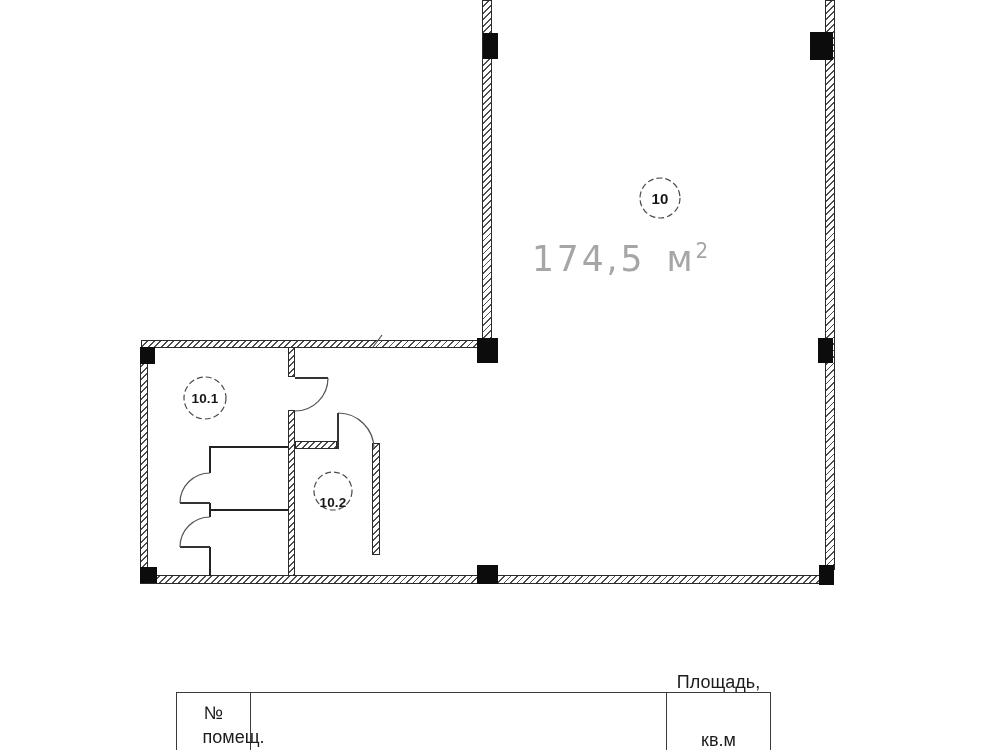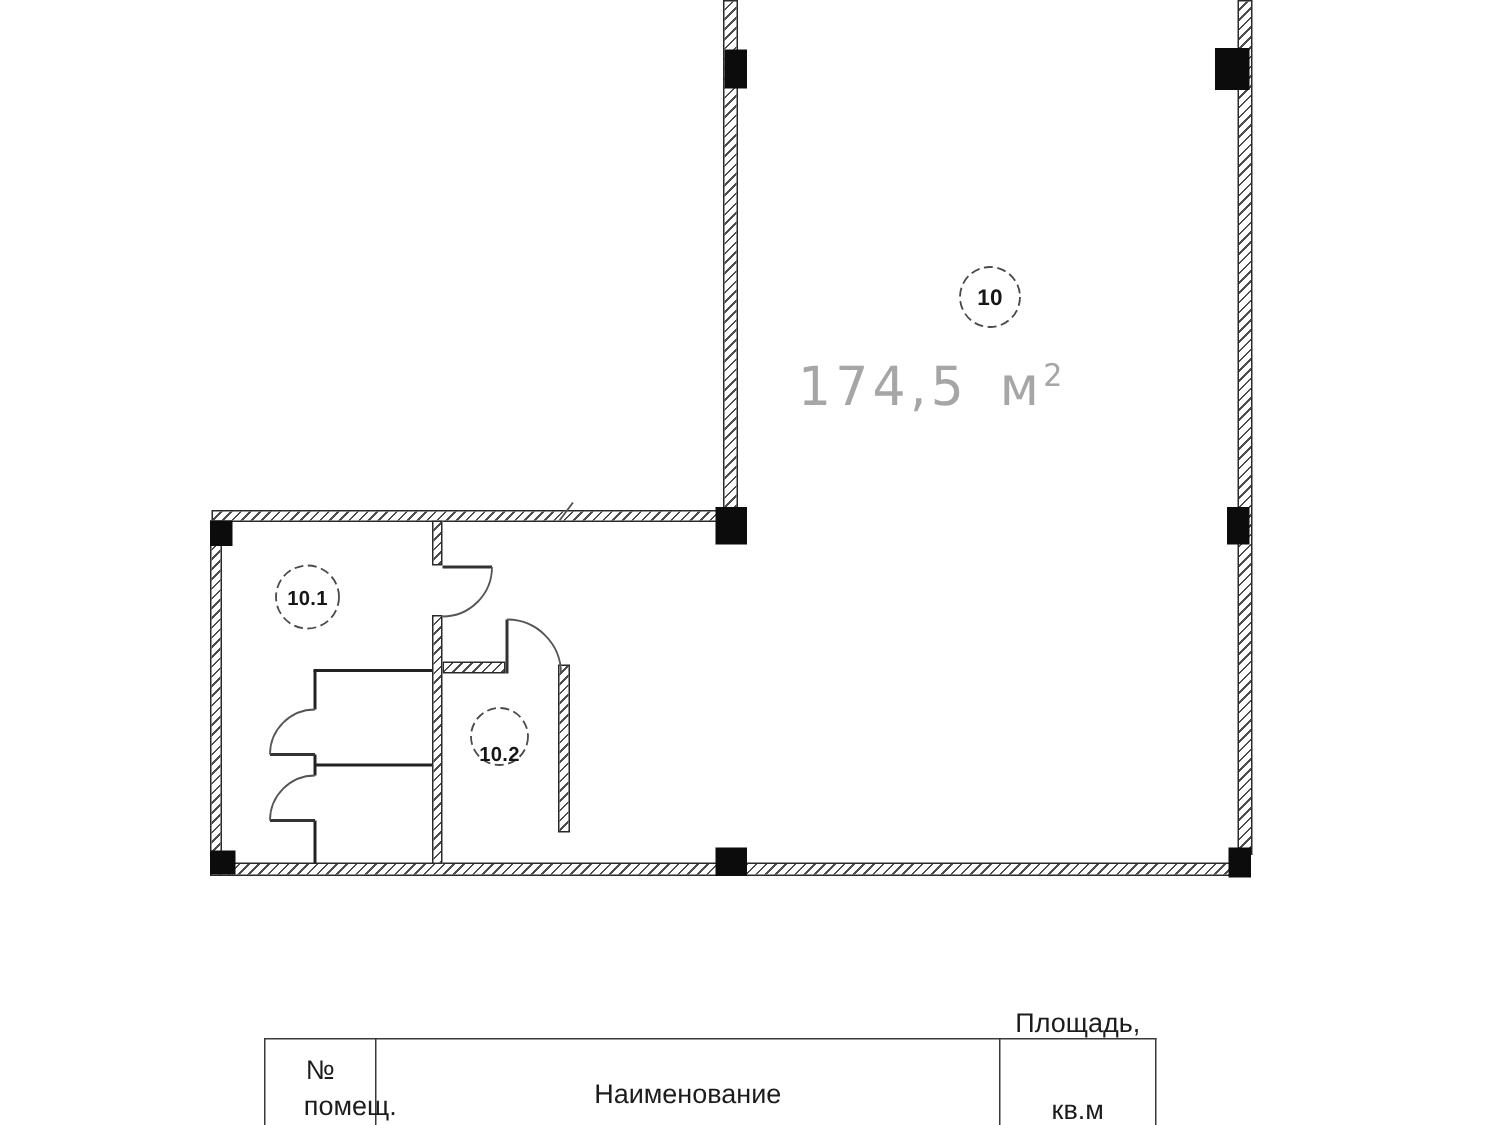--- a/index.html
+++ b/index.html
@@ -98,17 +98,16 @@
   </div>
 
   <div class="tline" style="left:176px;top:692px;width:595px;height:1px;"></div>
   <div class="tline" style="left:176px;top:692px;width:1px;height:58px;"></div>
   <div class="tline" style="left:250px;top:692px;width:1px;height:58px;"></div>
   <div class="tline" style="left:666px;top:692px;width:1px;height:58px;"></div>
   <div class="tline" style="left:770px;top:692px;width:1px;height:58px;"></div>
 
   <div class="tcell" style="left:177px;top:703px;width:73px;">№</div>
   <div class="tcell" style="left:177px;top:727px;width:73px;margin-left:20px;">помещ.</div>
-  <div class="tcell" style="left:251px;top:719px;width:415px;">Наименование</div>
   <div class="tcell" style="left:667px;top:672px;width:103px;">Площадь,</div>
   <div class="tcell" style="left:667px;top:730px;width:103px;">кв.м</div>
 
 </div>
 
 </body></html>

